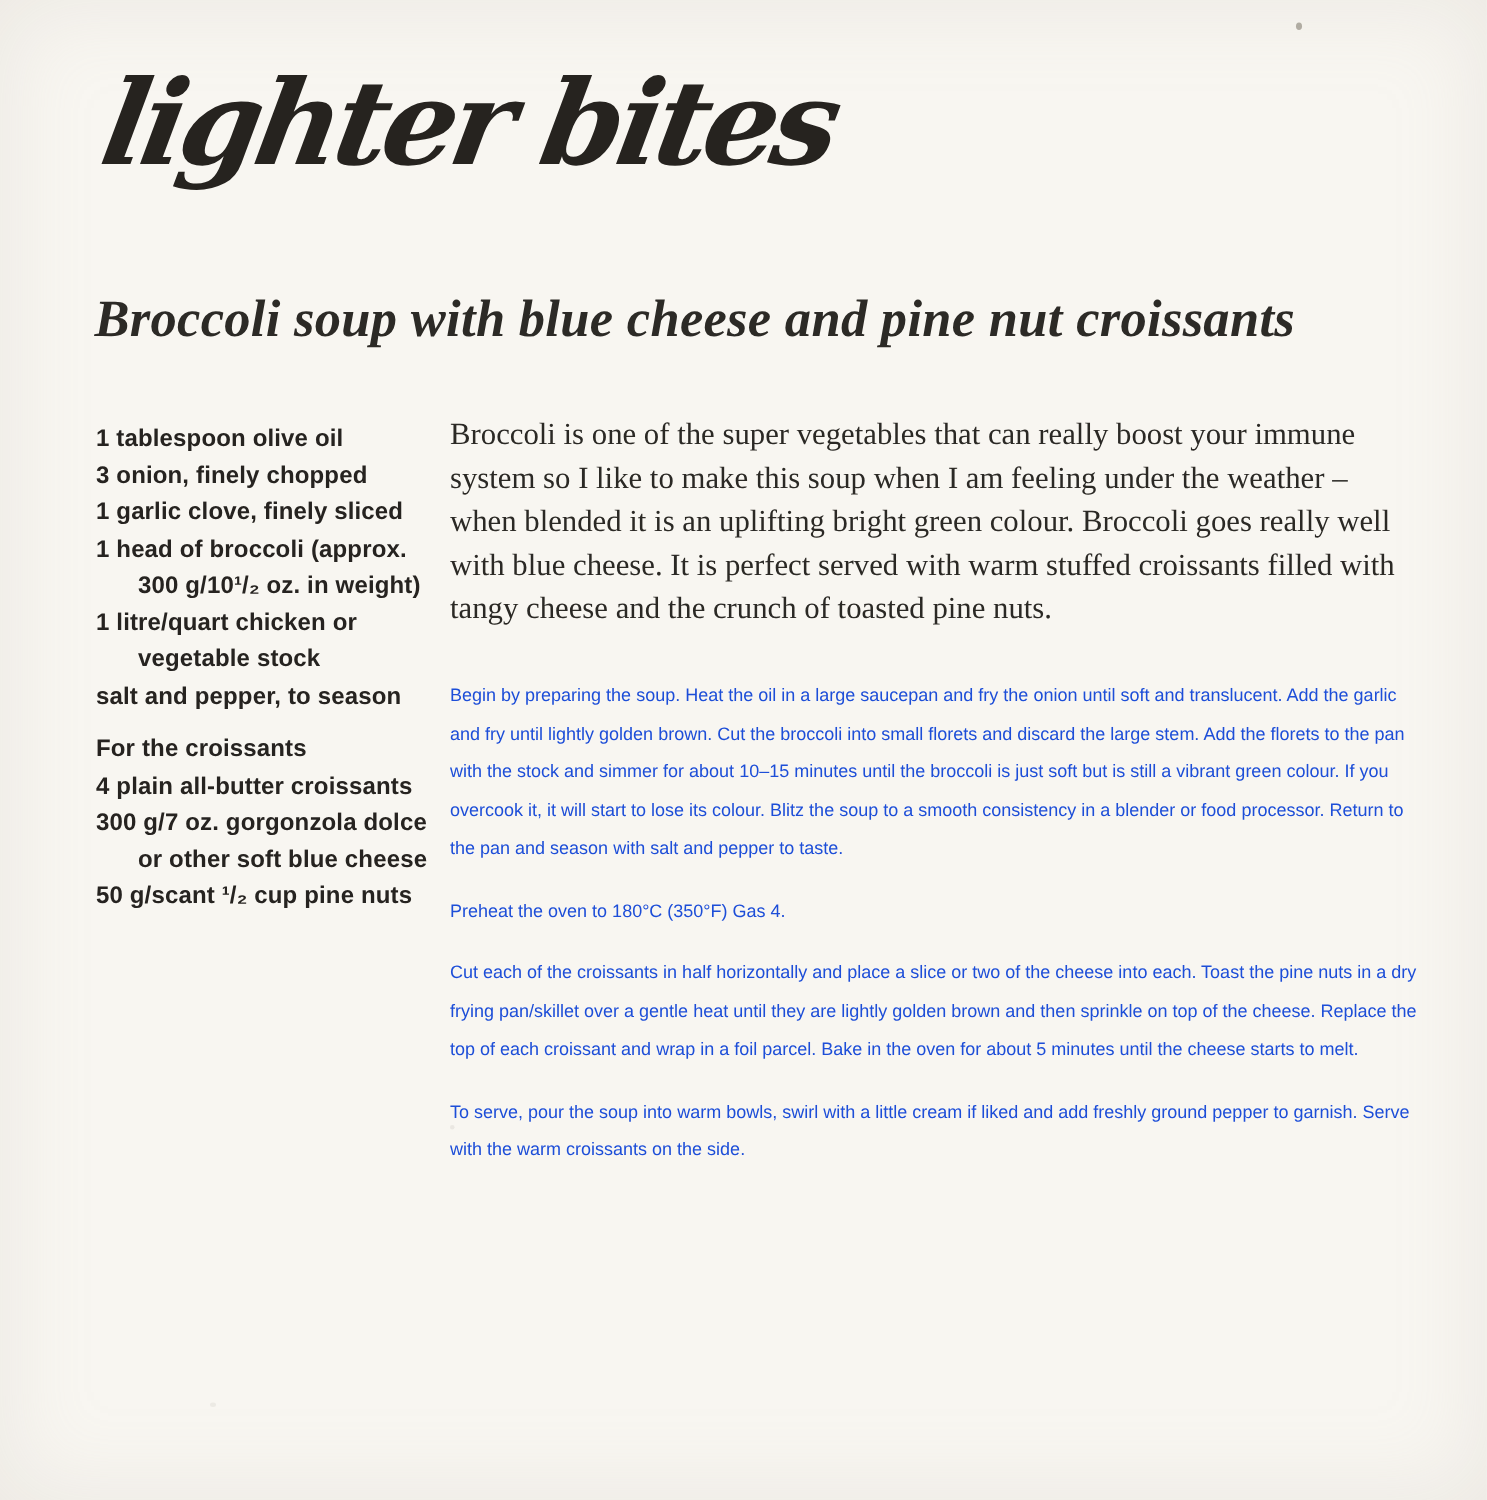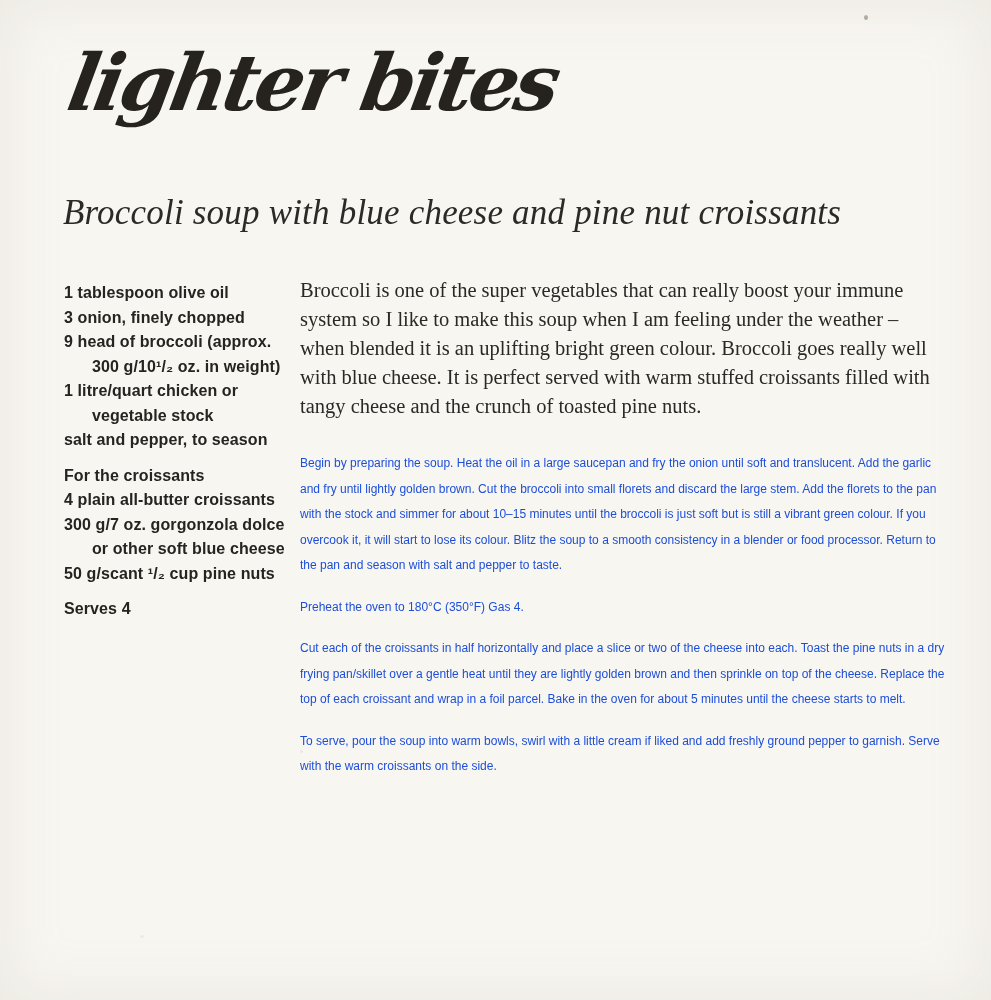--- a/index.html
+++ b/index.html
@@ -74,38 +74,38 @@
 <body>
 
 <div class="page">
 
   <div class="speck s1"></div>
   <div class="speck s2"></div>
   <div class="speck s3"></div>
 
   <div class="script-header">lighter bites</div>
 
-  <h1 class="recipe-title" style="margin:0;">Broccoli soup with blue cheese and pine nut croissants</h1>
+  <h1 class="recipe-title" style="margin:0;font-weight:bold;">Broccoli soup with blue cheese and pine nut croissants</h1>
 
   <div class="ingredients">
     <div class="ing-line">1 tablespoon olive oil</div>
     <div class="ing-line">3 onion, finely chopped</div>
-    <div class="ing-line">9 head of broccoli (approx.</div>
+    <div class="ing-line">1 garlic clove, finely sliced</div>
+    <div class="ing-line">1 head of broccoli (approx.</div>
     <div class="ing-line cont">300 g/10¹/₂ oz. in weight)</div>
     <div class="ing-line">1 litre/quart chicken or</div>
     <div class="ing-line cont">vegetable stock</div>
     <div class="ing-line">salt and pepper, to season</div>
 
     <div class="ing-line croissants-heading">For the croissants</div>
     <div class="ing-line">4 plain all-butter croissants</div>
     <div class="ing-line">300 g/7 oz. gorgonzola dolce</div>
     <div class="ing-line cont">or other soft blue cheese</div>
     <div class="ing-line">50 g/scant ¹/₂ cup pine nuts</div>
 
-    <div class="ing-line serves">Serves 4</div>
   </div>
 
   <div class="right-col">
     <p class="intro">Broccoli is one of the super vegetables that can really boost your immune system so I like to make this soup when I am feeling under the weather – when blended it is an uplifting bright green colour. Broccoli goes really well with blue cheese. It is perfect served with warm stuffed croissants filled with tangy cheese and the crunch of toasted pine nuts.</p>
     <p class="step">Begin by preparing the soup. Heat the oil in a large saucepan and fry the onion until soft and translucent. Add the garlic and fry until lightly golden brown. Cut the broccoli into small florets and discard the large stem. Add the florets to the pan with the stock and simmer for about 10–15 minutes until the broccoli is just soft but is still a vibrant green colour. If you overcook it, it will start to lose its colour. Blitz the soup to a smooth consistency in a blender or food processor. Return to the pan and season with salt and pepper to taste.</p>
     <p class="step">Preheat the oven to 180°C (350°F) Gas 4.</p>
     <p class="step">Cut each of the croissants in half horizontally and place a slice or two of the cheese into each. Toast the pine nuts in a dry frying pan/skillet over a gentle heat until they are lightly golden brown and then sprinkle on top of the cheese. Replace the top of each croissant and wrap in a foil parcel. Bake in the oven for about 5 minutes until the cheese starts to melt.</p>
     <p class="step">To serve, pour the soup into warm bowls, swirl with a little cream if liked and add freshly ground pepper to garnish. Serve with the warm croissants on the side.</p>
   </div>
 

